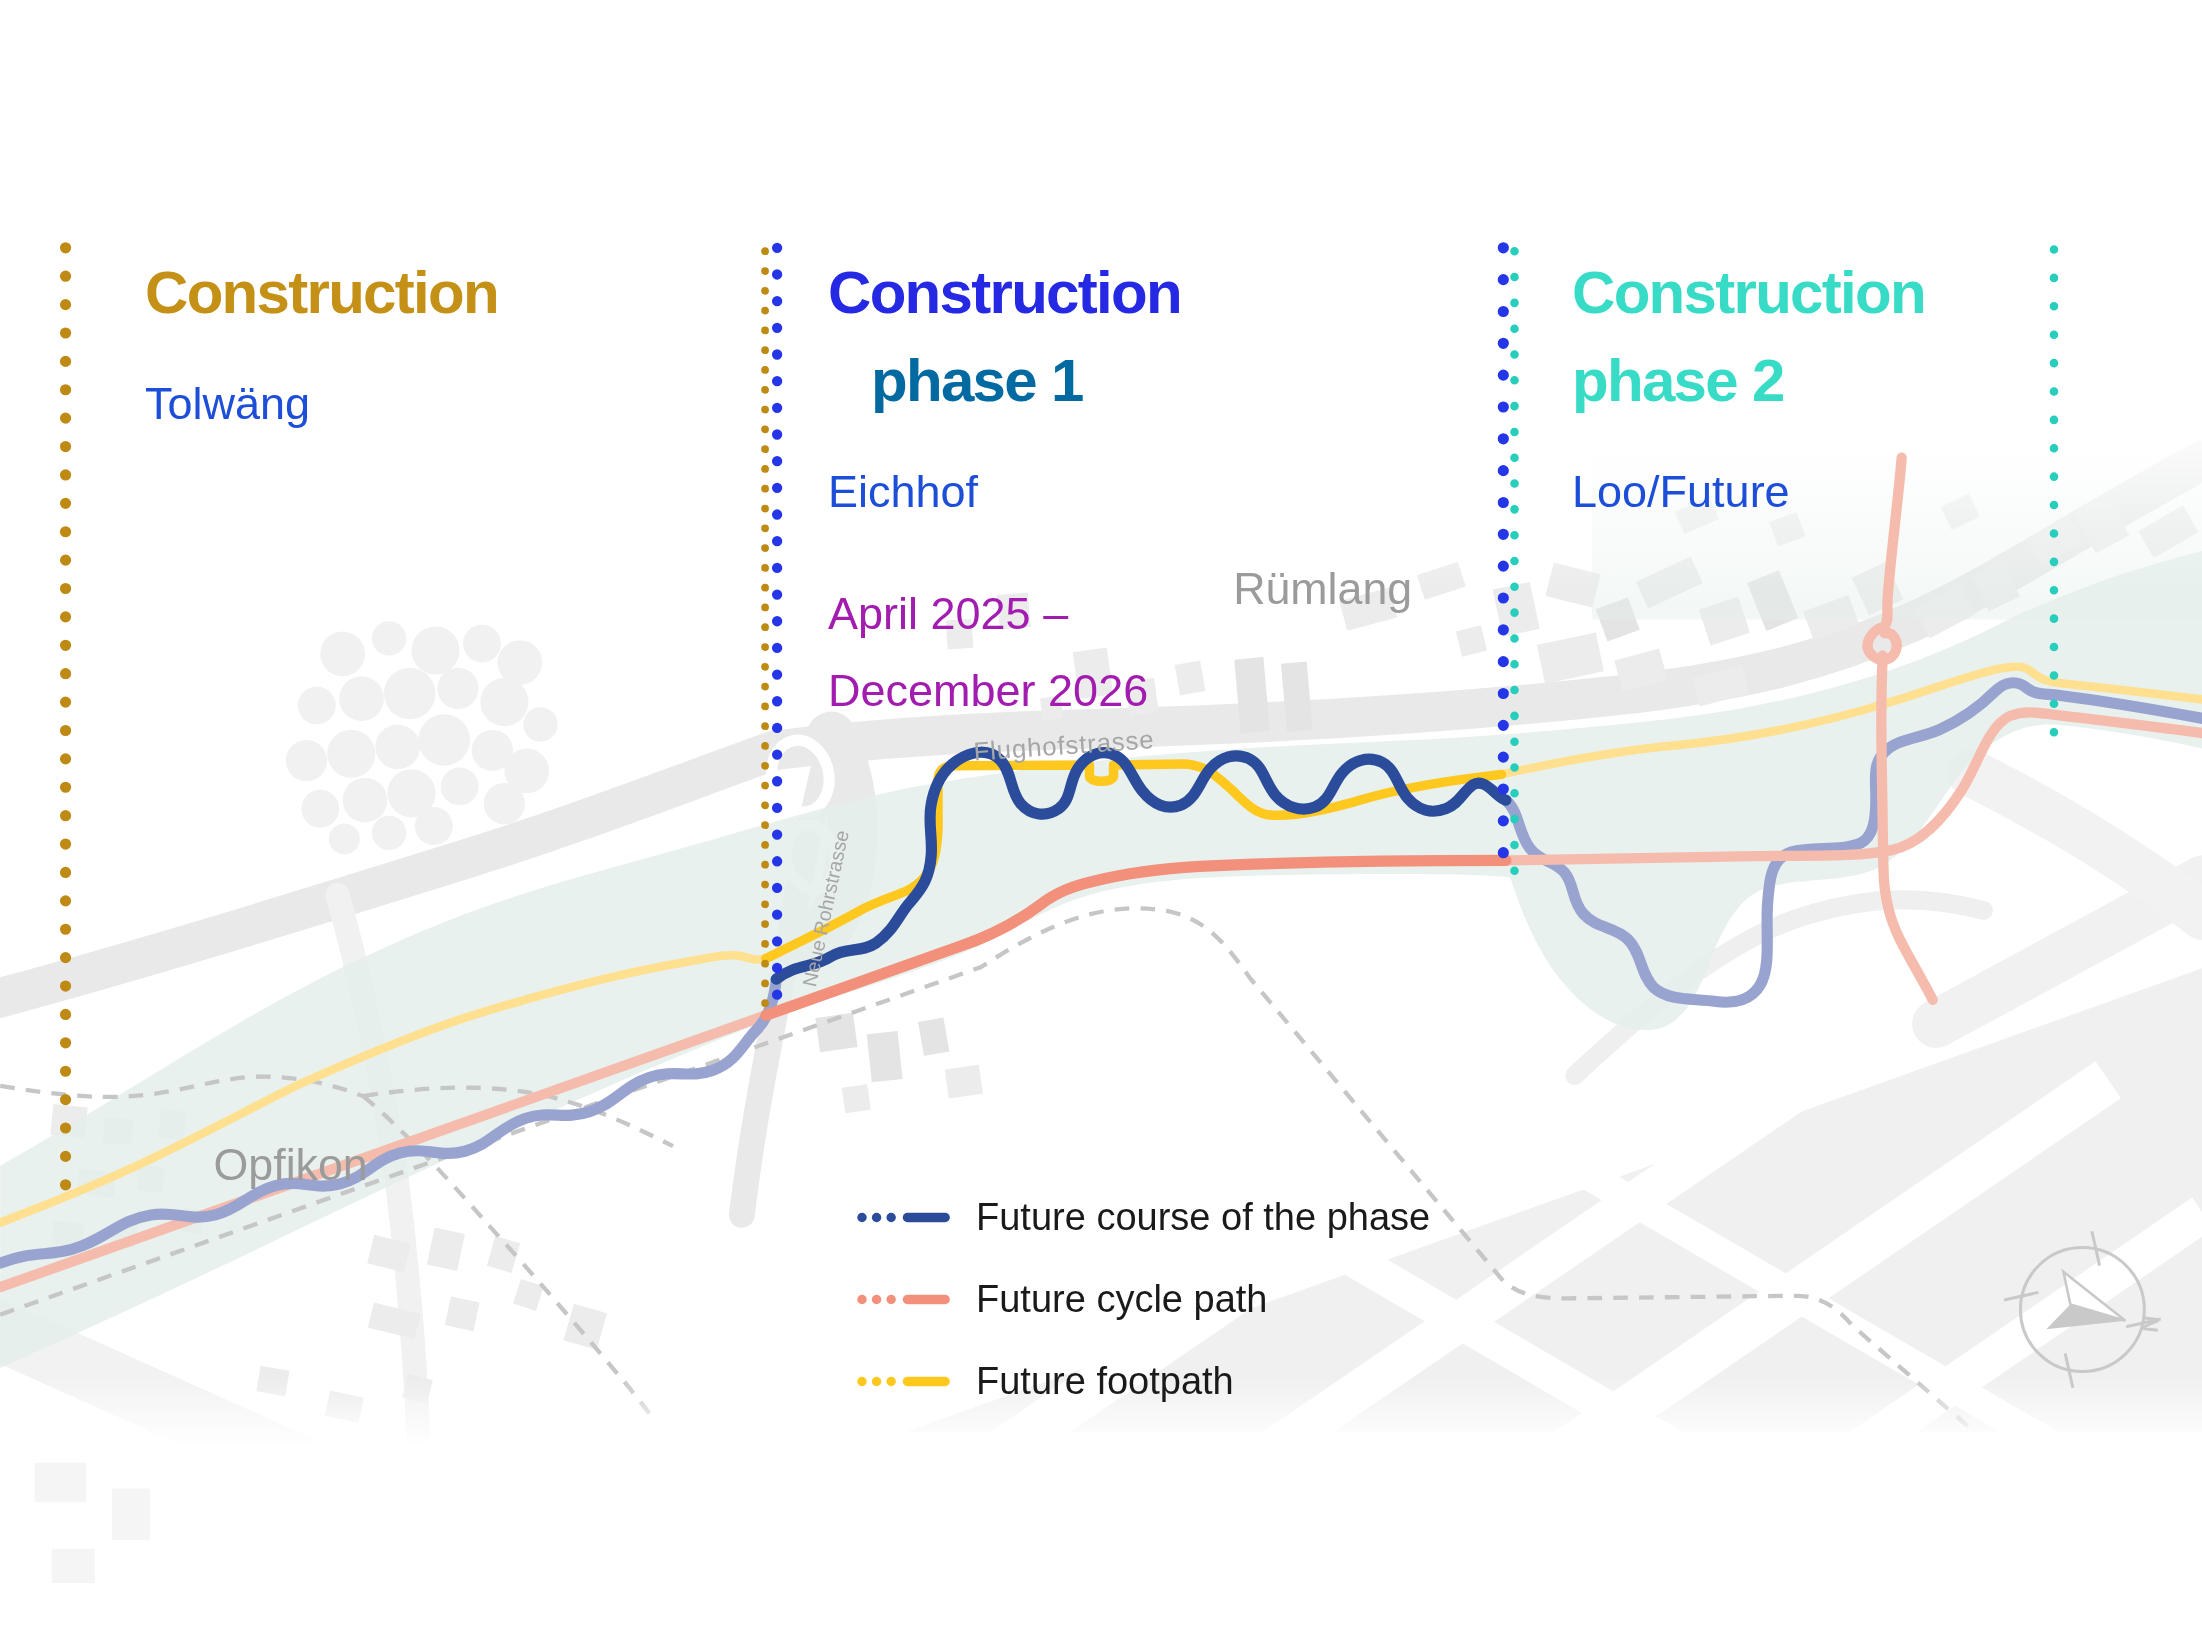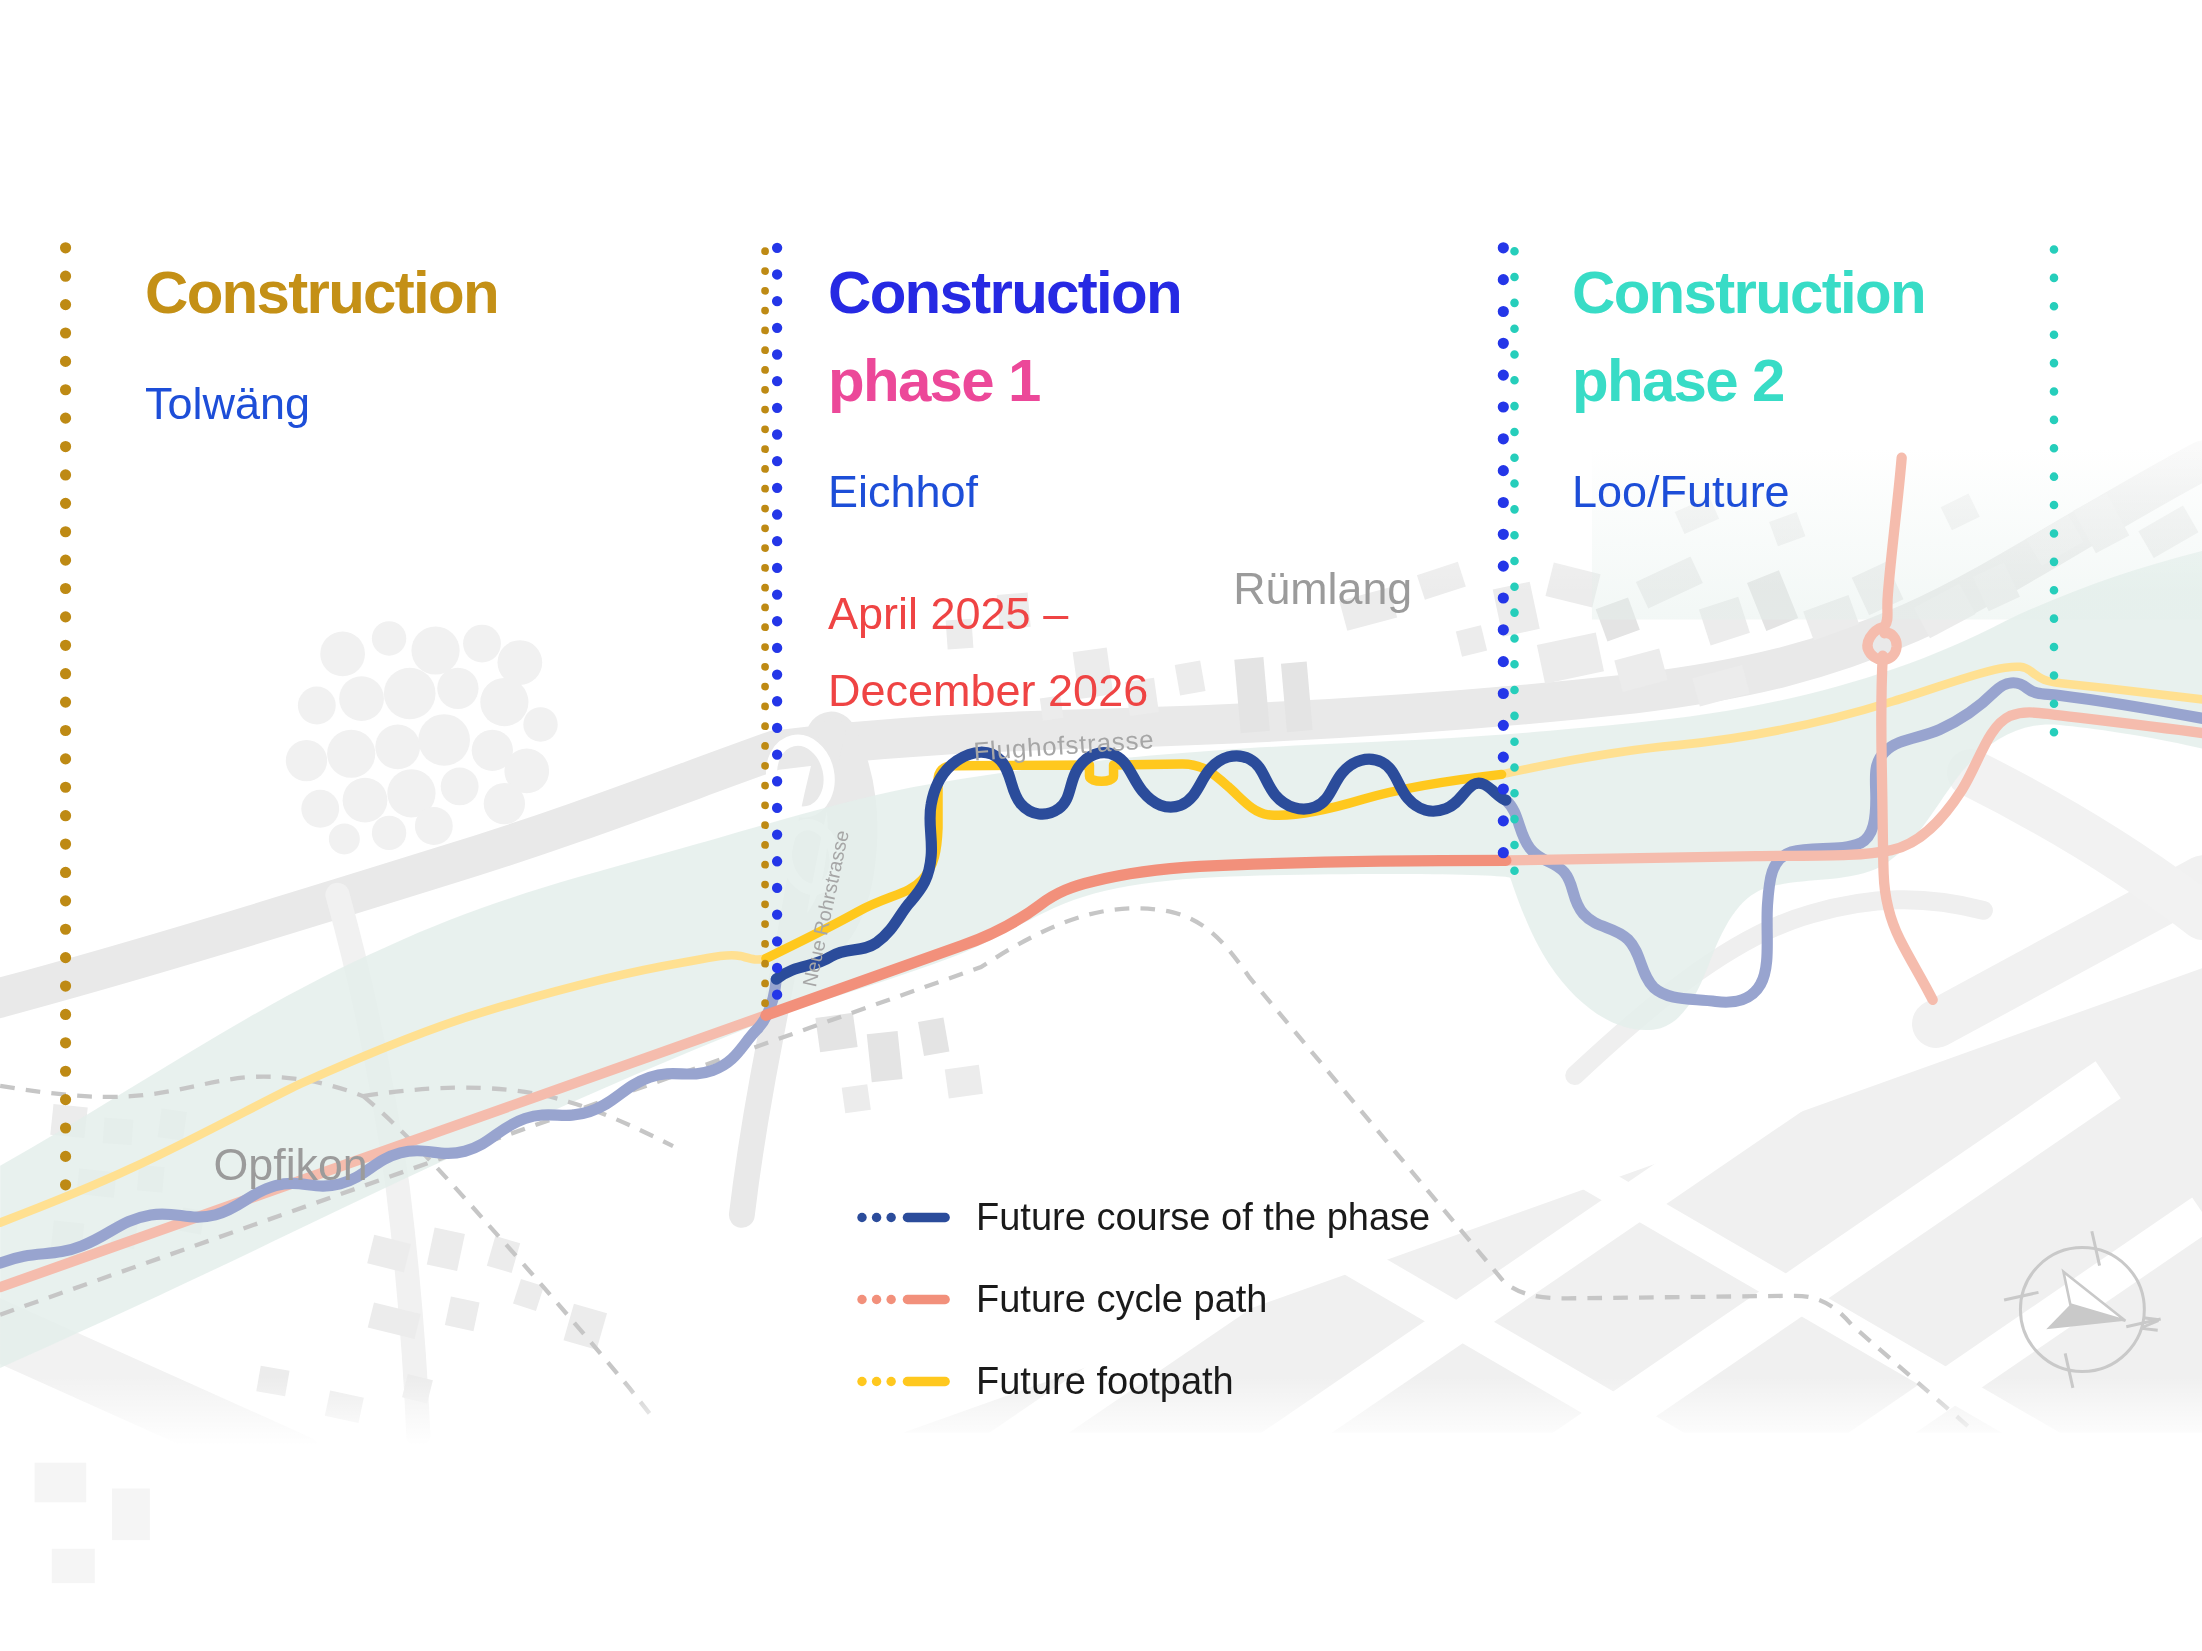--- a/index.html
+++ b/index.html
@@ -6,21 +6,21 @@
   .canvas{
     position:relative;width:2203px;height:1652px;overflow:hidden;background:#fff;
     font-family:"Liberation Sans",sans-serif;
   }
   .map-svg{position:absolute;left:0;top:0;}
   .phase{position:absolute;top:249px;}
   .phase .t1,.phase .t2{
     font-size:60px;font-weight:bold;line-height:88px;letter-spacing:-1.7px;white-space:nowrap;
   }
   .phase .sub{font-size:45px;color:#1d4ed8;margin-top:41px;white-space:nowrap;}
-  .phase .date{font-size:45px;color:#ef4444;margin-top:57px;line-height:77px;white-space:nowrap;}
+  .phase .date{font-size:45px;color:#a21caf;margin-top:57px;line-height:77px;white-space:nowrap;}
   .phase3{left:145px;}
   .phase1{left:828px;}
   .phase2{left:1572px;}
   .legend{position:absolute;left:856px;top:1190px;}
   .legend-row{display:flex;align-items:center;height:55px;margin-bottom:27px;}
   .legend-swatch{width:96px;height:19px;margin-right:24px;flex:0 0 auto;}
   .legend-label{font-size:38px;color:#1a1a1a;white-space:nowrap;}
   .bld{fill:#ECECEC;}
   .bld2{fill:#E4E4E4;}
   .tree{fill:#F1F1F1;}
@@ -283,21 +283,21 @@
     </g>
   </svg>
 
   <div class="phase phase3">
     <div class="t1" style="color: rgb(196, 144, 22);">Construction</div>
     <div class="sub">Tolwäng</div>
   </div>
 
   <div class="phase phase1">
     <div class="t1" style="color: rgb(38, 41, 227);">Construction</div>
-    <div class="t2" style="color: #ec4899;">phase 1</div>
+    <div class="t2" style="color: #0369a1; margin-left: 43px;">phase 1</div>
     <div class="sub">Eichhof</div>
     <div class="date">
       <div>April 2025 –</div>
       <div>December 2026</div>
     </div>
   </div>
 
   <div class="phase phase2">
     <div class="t1" style="color: rgb(56, 220, 198);">Construction</div>
     <div class="t2" style="color: rgb(56, 220, 198);">phase 2</div>

